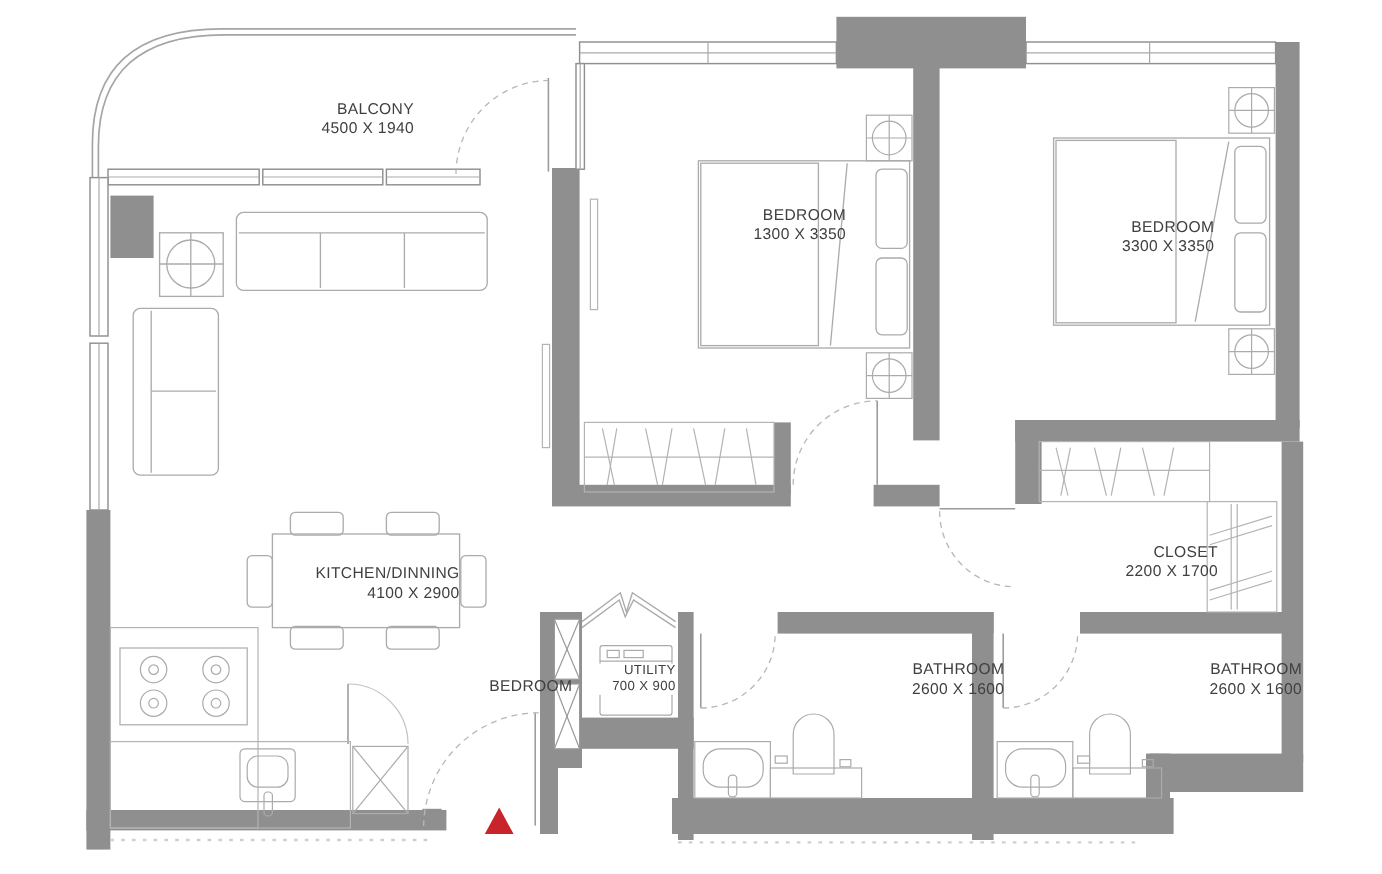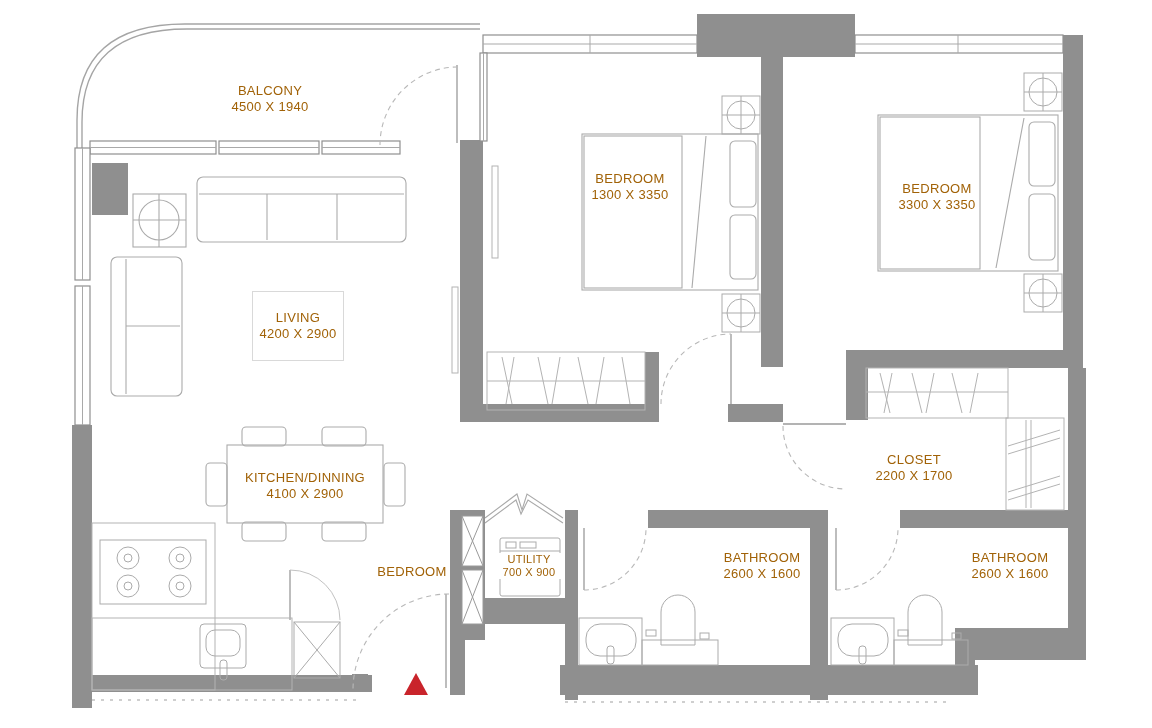--- a/index.html
+++ b/index.html
@@ -1,20 +1,20 @@
 <!DOCTYPE html>
 <html><head>
 <meta charset="utf-8">
 <style>
   html,body{margin:0;padding:0;background:#ffffff;}
   body{width:1152px;height:728px;font-family:"Liberation Sans",sans-serif;}
   .plan{position:relative;width:1152px;height:728px;background:#fff;overflow:hidden;}
   .wall{position:absolute;background:#8f8f8f;}
   svg.linework{position:absolute;left:0;top:0;z-index:2;}
-  .room-label{position:absolute;z-index:3;text-align:center;color:#a16207;
+  .room-label{position:absolute;z-index:3;text-align:right;color:#404040;
               font-size:13px;line-height:1.2;letter-spacing:.3px;white-space:nowrap;}
   .label-box{border:1px solid #d9d9d9;background:#fff;display:flex;flex-direction:column;justify-content:center;}
   .label-bg{background:#fff;}
   .small-label{font-size:11px;}
   .entrance-marker{position:absolute;z-index:3;width:0;height:0;
        border-left:12px solid transparent;border-right:12px solid transparent;
        border-bottom:22px solid #c9242b;}
 </style>
 </head>
 <body>
@@ -268,41 +268,37 @@
       <line x1="92" y1="700" x2="360" y2="700"></line>
       <line x1="565" y1="702" x2="950" y2="702"></line>
     </g>
   </svg>
 
   <div class="room-label" style="left:195px;top:83px;width:150px">
     <div>BALCONY</div>
     <div>4500 X 1940</div>
   </div>
 
-  <div class="room-label label-box" style="left:252px;top:291px;width:90px;height:68px">
-    <div>LIVING</div>
-    <div>4200 X 2900</div>
-  </div>
 
   <div class="room-label" style="left:227px;top:470px;width:156px">
     <div>KITCHEN/DINNING</div>
     <div>4100 X 2900</div>
   </div>
 
   <div class="room-label" style="left:555px;top:171px;width:150px">
     <div>BEDROOM</div>
     <div>1300 X 3350</div>
   </div>
 
   <div class="room-label" style="left:862px;top:181px;width:150px">
     <div>BEDROOM</div>
     <div>3300 X 3350</div>
   </div>
 
-  <div class="room-label" style="left:834px;top:452px;width:160px">
+  <div class="room-label" style="left:855px;top:452px;width:160px">
     <div>CLOSET</div>
     <div>2200 X 1700</div>
   </div>
 
   <div class="room-label" style="left:687px;top:550px;width:150px">
     <div>BATHROOM</div>
     <div>2600 X 1600</div>
   </div>
 
   <div class="room-label" style="left:935px;top:550px;width:150px">

